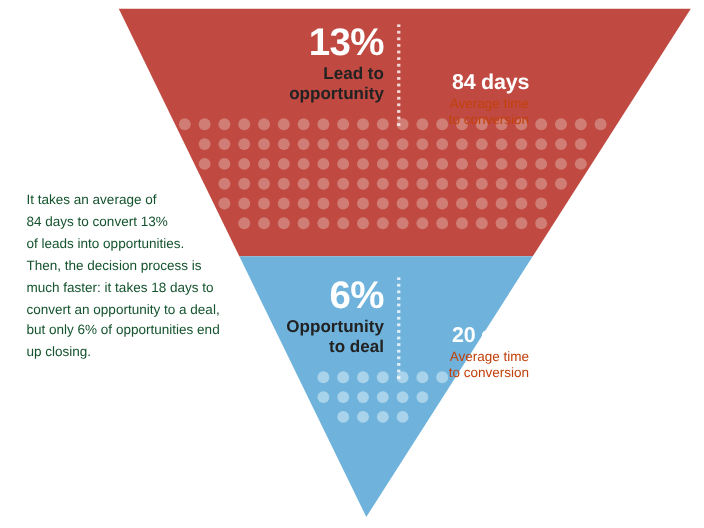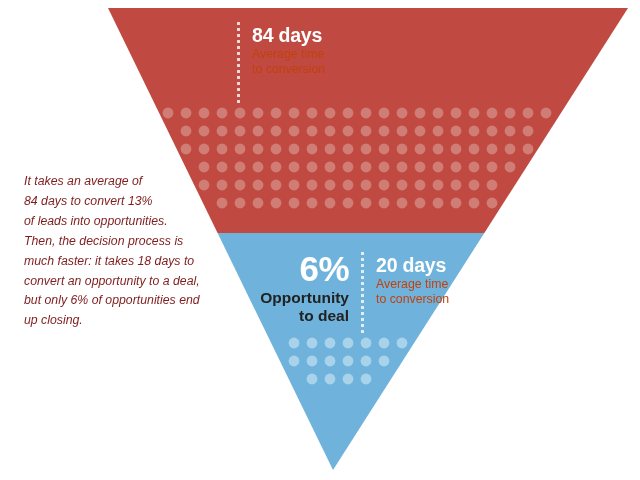--- a/index.html
+++ b/index.html
@@ -39,25 +39,24 @@
     font-size: 15.5px;
     font-weight: bold;
     color: #2b2b2b;
     line-height: 1.28;
     letter-spacing: -0.1px;
     margin: 0 0 13px 0;
     white-space: pre-line;
   }
   #panel-body {
     font-size: 12.3px;
-    color: #7f1d1d;
+    color: #14532d;
     line-height: 1.62;
     margin: 0;
     white-space: pre-line;
-    font-style: italic;
   }
 
   
   .stat-block {
     position: absolute;
     display: flex;
     flex-direction: row;
     align-items: flex-start;
     z-index: 6;
   }
@@ -96,24 +95,25 @@
       rgba(255,255,255,0.78) 0px,
       rgba(255,255,255,0.78) 3px,
       rgba(255,255,255,0) 3px,
       rgba(255,255,255,0) 6px
     );
     background-size: 3px 6px;
     background-repeat: repeat-y;
   }
 
   .stat-right {
-    text-align: left;
+    text-align: right;
     padding-left: 12px;
     width: 105px;
     padding-top: 3px;
+    margin-top: 40px;
   }
   .stat-days {
     font-size: 19.5px;
     font-weight: bold;
     color: #ffffff;
     line-height: 1.05;
     display: block;
     letter-spacing: -0.2px;
   }
   .stat-days-label {
@@ -285,20 +285,25 @@
 84 days to convert 13%
 of leads into opportunities.
 Then, the decision process is
 much faster: it takes 18 days to
 convert an opportunity to a deal,
 but only 6% of opportunities end
 up closing.</p>
   </div>
 
   <div class="stat-block" id="stat-block-lead">
+    <div class="stat-left">
+      <span class="stat-pct">13%</span>
+      <span class="stat-pct-label">Lead to
+opportunity</span>
+    </div>
     <div class="stat-divider"></div>
     <div class="stat-right">
       <span class="stat-days">84 days</span>
       <span class="stat-days-label">Average time
 to conversion</span>
     </div>
   </div>
 
   <div class="stat-block" id="stat-block-deal">
     <div class="stat-left">

